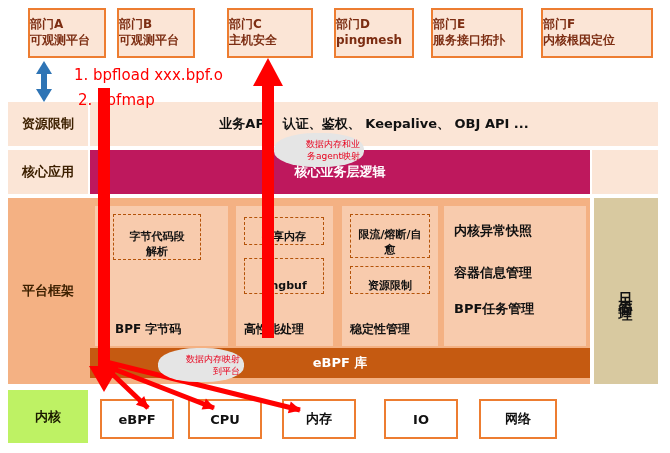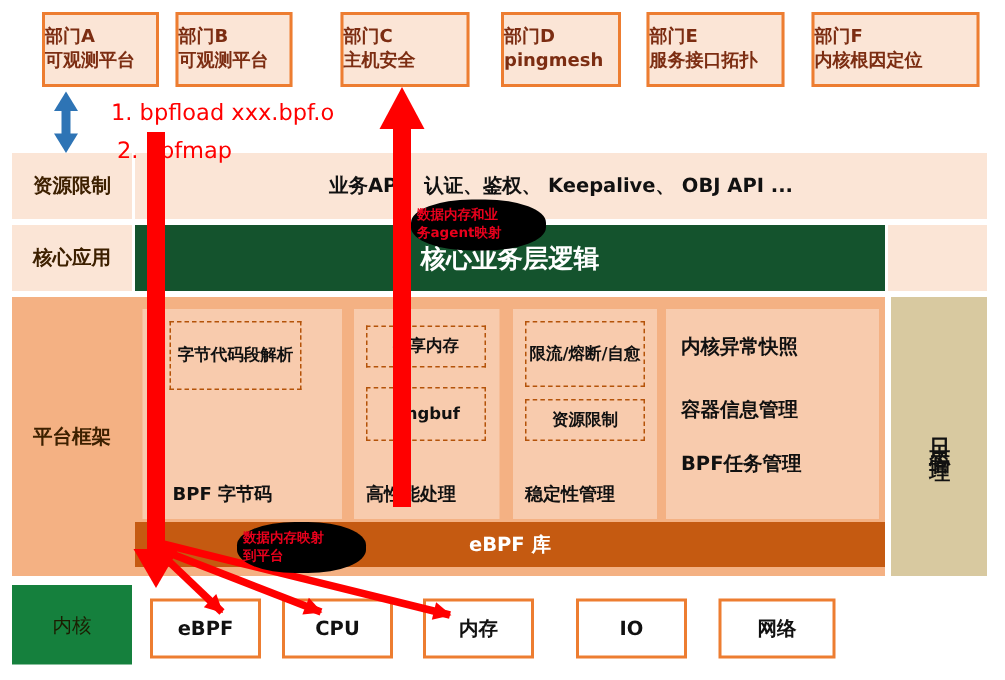--- a/index.html
+++ b/index.html
@@ -7,43 +7,43 @@
   .canvas{position:relative;width:670px;height:453px;background:#fff;
           font-family:"DejaVu Sans","Liberation Sans",sans-serif;overflow:hidden}
   .dept{position:absolute;top:8px;height:50px;background:#fbe5d6;border:2px solid #ed7d31;
         display:flex;flex-direction:column;align-items:flex-start;justify-content:center;gap:2px;
         color:#7c2d12;font-weight:bold;font-size:12px;line-height:1.15;text-align:center}
   .red-note{position:absolute;color:#f00;font-weight:normal;font-size:15px;white-space:nowrap;z-index:7}
   .row-label{position:absolute;left:8px;width:80px;background:#fbe5d6;display:flex;align-items:center;
              justify-content:center;font-weight:bold;font-size:13px;color:#3d2000}
   .band{position:absolute;background:#fbe5d6}
   .band-text{display:flex;align-items:center;justify-content:center;font-weight:bold;font-size:13px;color:#111}
-  .dark-bar{position:absolute;background:#14532d;color:#fff;font-weight:bold;font-size:17px;
+  .dark-bar{position:absolute;background:#be185d;color:#fff;font-weight:bold;font-size:13px;
             display:flex;align-items:center;justify-content:center}
   .platform-bg{position:absolute;left:8px;top:198px;width:582px;height:186px;background:#f4b183}
   .platform-label{position:absolute;left:0;top:0;width:80px;height:100%;display:flex;align-items:center;
                   justify-content:center;font-weight:bold;font-size:13px;color:#3d2000}
   .panel{position:absolute;background:#f8cbad}
-  .dashed-box{position:absolute;border:1px dashed #b45309;background:#f8cbad;display:flex;
-              align-items:center;justify-content:center;font-size:11px;font-weight:bold;color:#111;
+  .dashed-box{position:absolute;border:1px dashed #b45309;background:#f8cbad;display:flex;flex-direction:column;
+              align-items:center;justify-content:flex-end;font-size:11px;font-weight:bold;color:#111;
               text-align:center;line-height:1.3}
   .panel-label{position:absolute;left:8px;bottom:8px;font-weight:bold;font-size:12px;color:#111;white-space:nowrap}
   .p4-item{position:absolute;left:10px;font-weight:bold;font-size:13px;color:#111;white-space:nowrap}
   .ebpf-bar{position:absolute;left:90px;top:348px;width:500px;height:30px;background:#c55a11;color:#fff;
             font-weight:bold;font-size:13px;display:flex;align-items:center;justify-content:center}
   .log-col{position:absolute;left:594px;top:198px;width:64px;height:186px;background:#d8c9a0;
            display:flex;align-items:center;justify-content:center}
   .log-col span{writing-mode:vertical-rl;text-orientation:upright;letter-spacing:5px;
                 font-weight:bold;font-size:14px;color:#111}
-  .kernel-label{position:absolute;left:8px;top:390px;width:80px;height:53px;background:#15803d;
-                display:flex;align-items:center;justify-content:center;font-weight:normal;font-size:13px;color:#1c1c00}
+  .kernel-label{position:absolute;left:8px;top:390px;width:80px;height:53px;background:#bef264;
+                display:flex;align-items:center;justify-content:center;font-weight:bold;font-size:13px;color:#1c1c00}
   .kernel-box{position:absolute;top:399px;height:40px;background:#fff;border:2px solid #ed7d31;
               display:flex;align-items:center;justify-content:center;font-weight:bold;font-size:13px;color:#111}
-  .cloud{position:absolute;z-index:6;background:#000000;border-radius:45%;color:#e8001c;font-weight:bold;
-         font-size:9px;text-align:left;padding:5px 4px;line-height:1.35}
+  .cloud{position:absolute;z-index:6;background:#e5e5e5;border-radius:45%;color:#e8001c;font-weight:normal;
+         font-size:9px;text-align:right;padding:5px 4px;line-height:1.35}
   svg.overlay{position:absolute;left:0;top:0;z-index:5;pointer-events:none}
 </style>
 </head>
 <body>
 
 <div class="canvas">
 
   <div class="dept" style="left:28px;width:78px">
     <div>部门A</div>
     <div>可观测平台</div>

